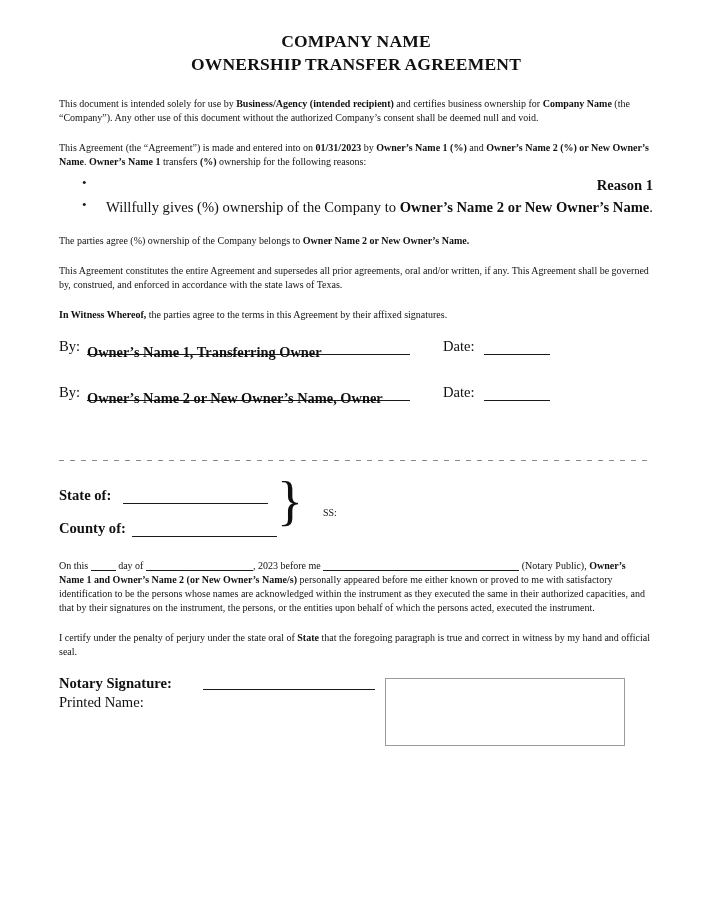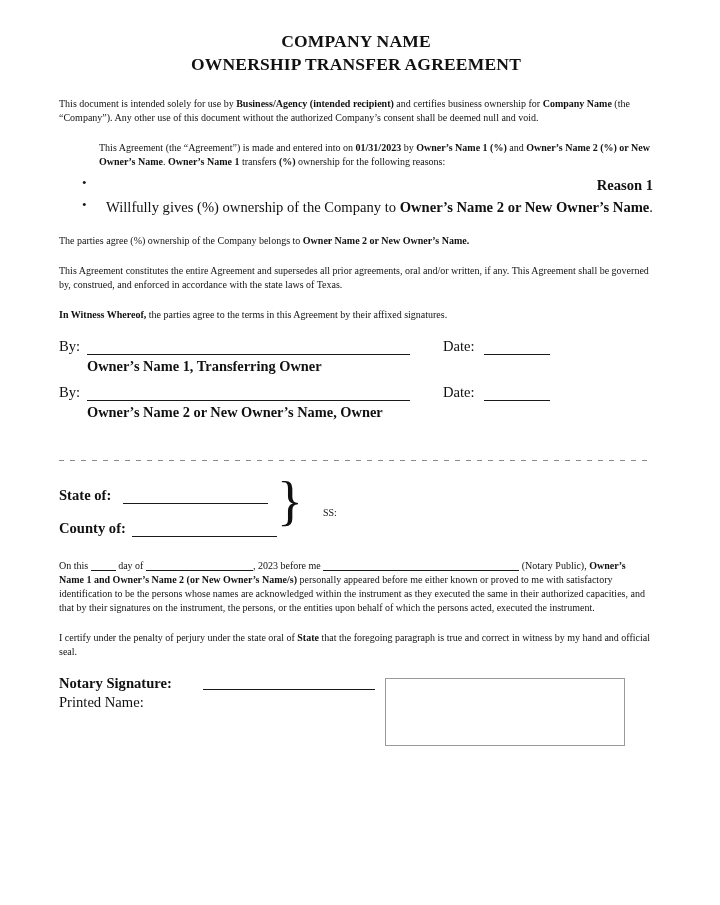--- a/index.html
+++ b/index.html
@@ -40,21 +40,21 @@
   }
   .title-line { display: block; }
 
   
   p.para {
     margin: 0 0 16px 0;
     font-size: 10px;
     line-height: 1.40;
     text-align: left;
   }
-  p.tight { margin-bottom: 6px; margin-left: 40px; }
+  p.tight { margin-bottom: 6px; }
   b, .b { font-weight: bold; }
 
   
   ul.reasons {
     margin: 0 0 16px 0;
     padding-left: 41px;
     list-style: none;
   }
   ul.reasons li {
     position: relative;
@@ -87,21 +87,21 @@
   .sig-line {
     position: absolute;
     left: 28px;
     top: 16px;
     width: 323px;
     border-bottom: 1px solid #1a1a1a;
   }
   .sig-name {
     position: absolute;
     left: 28px;
-    top: 20px;
+    top: 6px;
     font-weight: bold;
     font-size: 14.4px;
     white-space: nowrap;
     text-align: right;
   }
   .sig-date {
     position: absolute;
     left: 384px;
     top: 0;
     white-space: nowrap;

